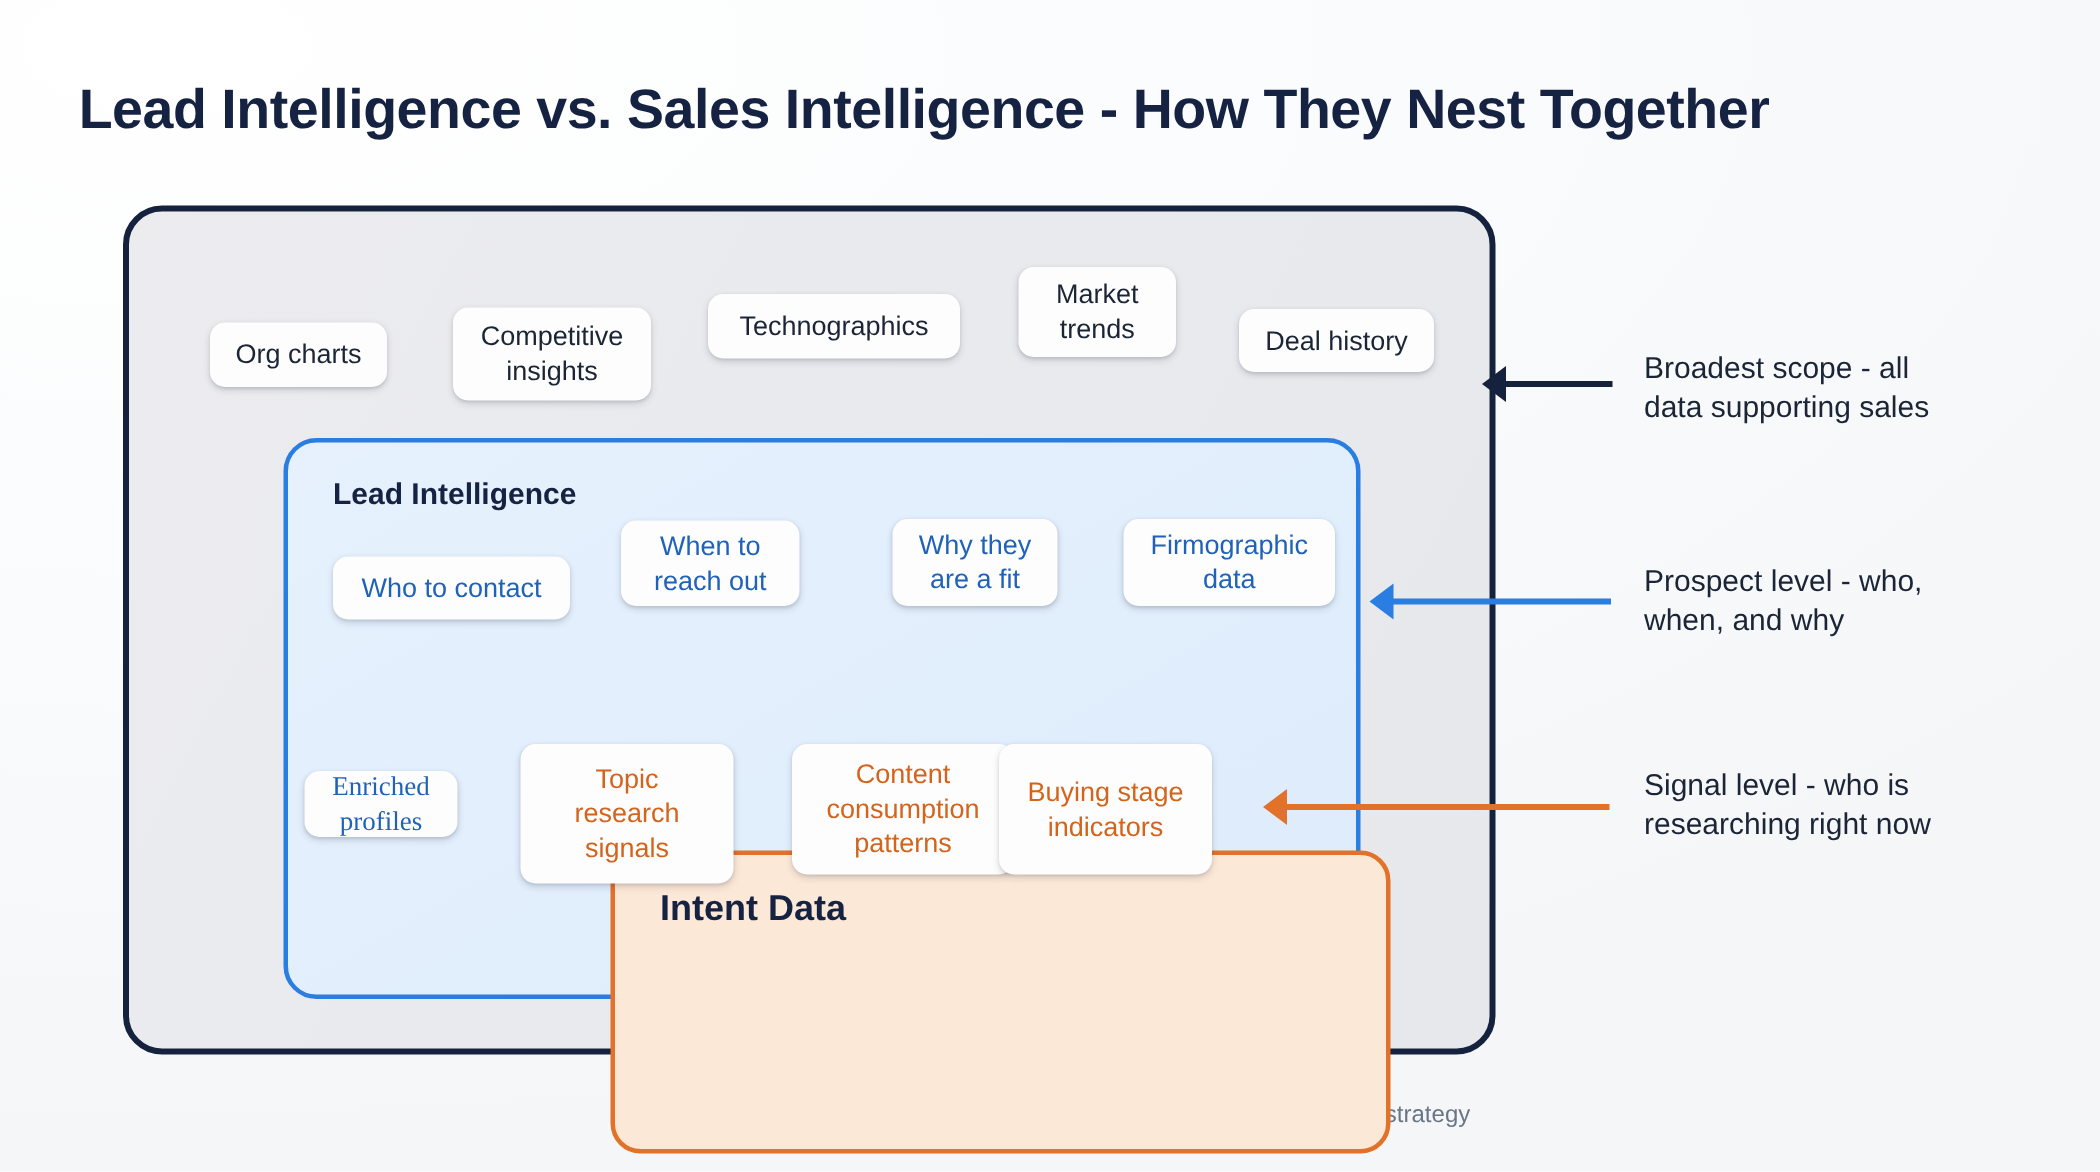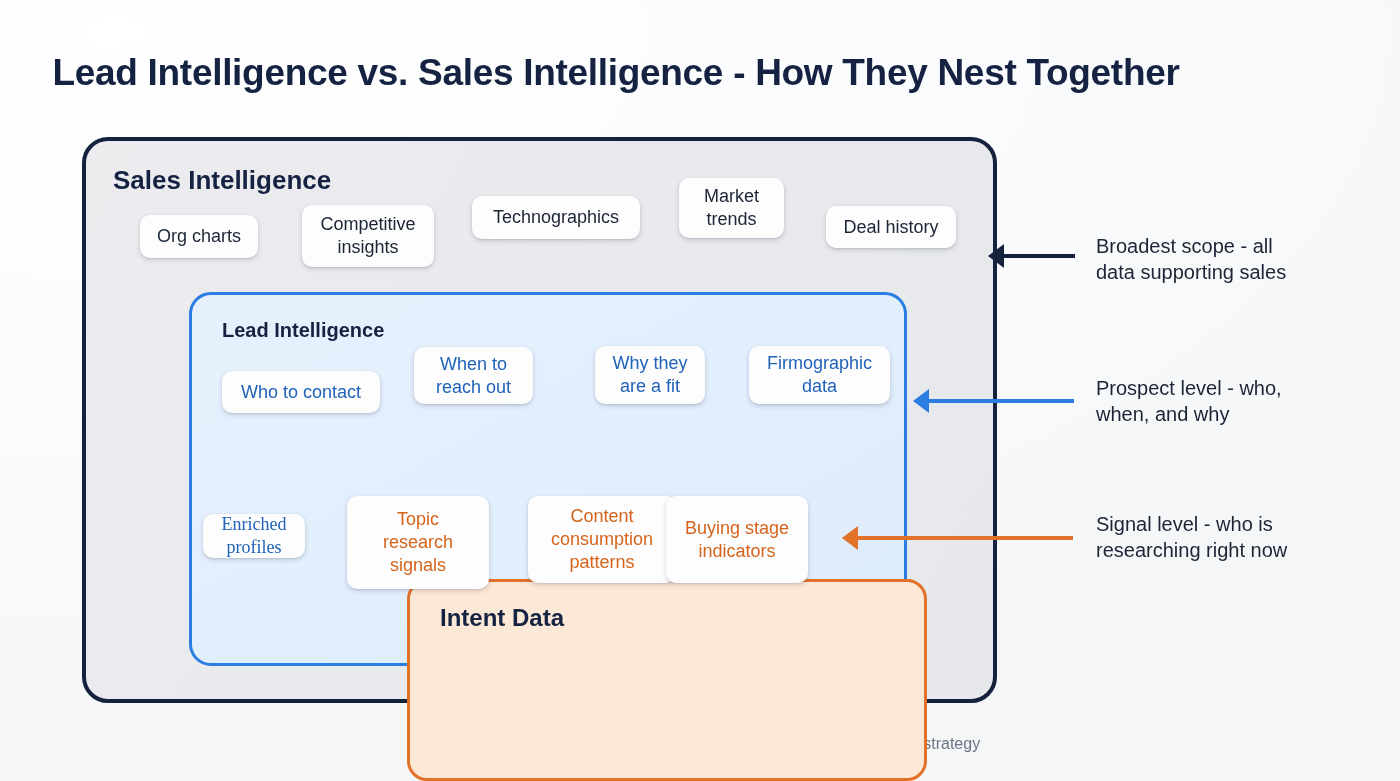--- a/index.html
+++ b/index.html
@@ -55,21 +55,21 @@
     width:718px; height:374px;
     border:3.5px solid #2a7de1;
     border-radius:22px;
     background:linear-gradient(150deg,#e6f1fd 0%,#e1eefc 55%,#dcebfb 100%);
     z-index:3;
   }
 
   
   #intent-box {
     position:absolute;
-    left:215px; top:284px;
+    left:215px; top:272px;
     width:520px; height:202px;
     border:3.5px solid #e2712a;
     border-radius:20px;
     background:#fce8d7;
     z-index:4;
     padding-left:26px;
   }
 
   
   .chip {
@@ -130,21 +130,20 @@
     font-size:16px;
     color:#6a7586;
   }
 </style>
 </head>
 <body>
 
 <h1 id="title">Lead Intelligence vs. Sales Intelligence - How They Nest Together</h1>
 
 <div id="sales-box">
-  <div class="box-title" id="sales-title">Sales Intelligence</div>
 
   <div id="lead-box">
     <div class="box-title" id="lead-title">Lead Intelligence</div>
 
     <div id="intent-box">
       <div class="box-title" id="intent-title">Intent Data</div>
     </div>
   </div>
 </div>
 

